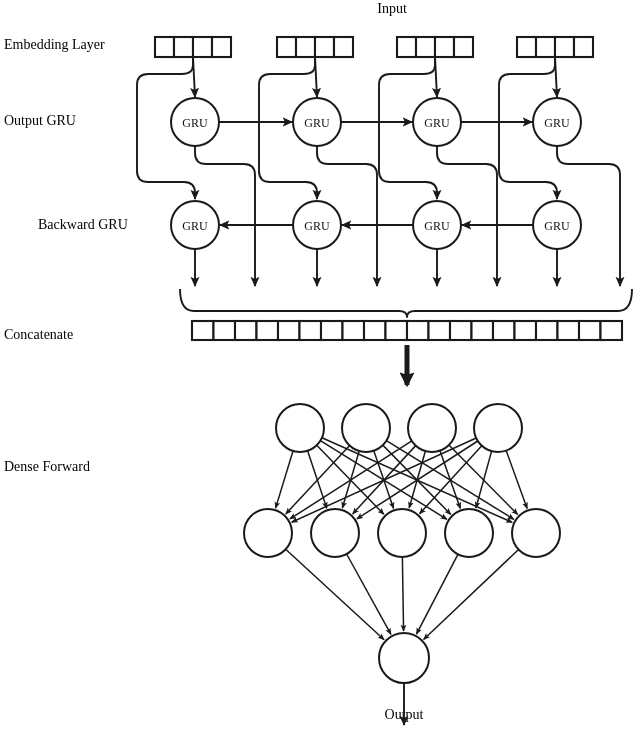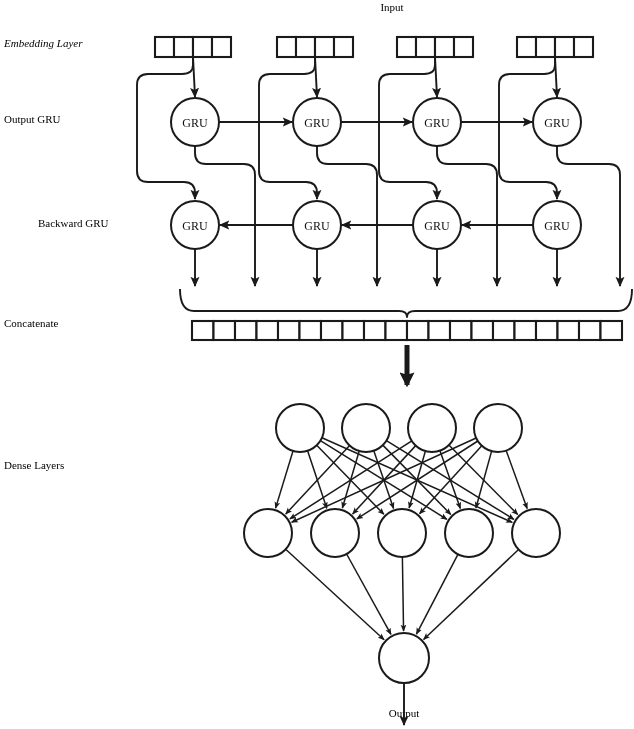--- a/index.html
+++ b/index.html
@@ -23,45 +23,45 @@
     position: absolute;
     left: 0;
     top: 0;
     width: 634px;
     height: 729px;
     display: block;
   }
   .diag-label {
     position: absolute;
     font-family: "Liberation Serif", "DejaVu Serif", serif;
-    font-size: 11px;
+    font-size: 14px;
     color: #000000;
     white-space: nowrap;
     line-height: 1;
   }
   .row-label { text-align: left; }
   .center-label { text-align: center; }
   text.node-text {
     font-family: "Liberation Serif", "DejaVu Serif", serif;
     font-size: 12px;
     fill: #111111;
     text-anchor: middle;
     dominant-baseline: central;
   }
 </style>
 </head>
 <body>
 
 <div id="diagram-root">
 
-  <div class="diag-label row-label" style="left:4px; top:38px;font-style:italic;">Embedding Layer</div>
+  <div class="diag-label row-label" style="left:4px; top:38px;">Embedding Layer</div>
   <div class="diag-label row-label" style="left:4px; top:114px;">Output GRU</div>
   <div class="diag-label row-label" style="left:4px; top:218px;margin-left:34px;">Backward GRU</div>
-  <div class="diag-label row-label" style="left:4px; top:318px;">Concatenate</div>
-  <div class="diag-label row-label" style="left:4px; top:460px;">Dense Layers</div>
+  <div class="diag-label row-label" style="left:4px; top:328px;">Concatenate</div>
+  <div class="diag-label row-label" style="left:4px; top:460px;">Dense Forward</div>
 
   <div class="diag-label center-label" style="left:362px; top:2px; width:60px; text-align:center;">Input</div>
   <div class="diag-label center-label" style="left:374px; top:708px; width:60px; text-align:center;">Output</div>
 
   <svg id="diagram-svg" viewBox="0 0 634 729">
     <defs>
       <marker id="arrow" viewBox="0 0 10 10" refX="9.0" refY="5" markerWidth="5.4" markerHeight="5.4" orient="auto-start-reverse">
         <path d="M 0 0.6 L 10 5 L 0 9.4 L 2.1 5 Z" fill="#1a1a1a"></path>
       </marker>
       <marker id="arrow-sm" viewBox="0 0 10 10" refX="9.0" refY="5" markerWidth="4.6" markerHeight="4.6" orient="auto-start-reverse">

